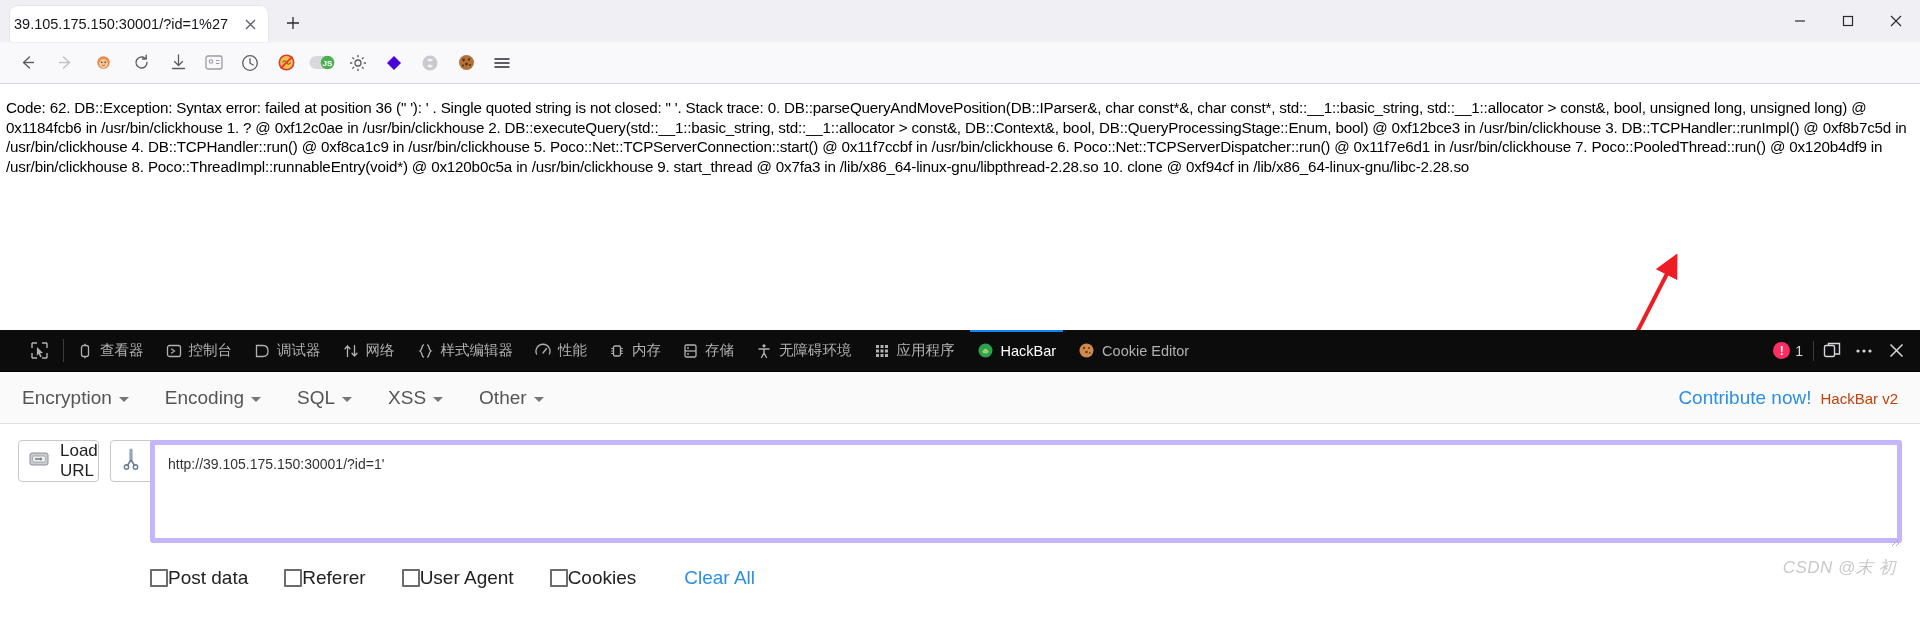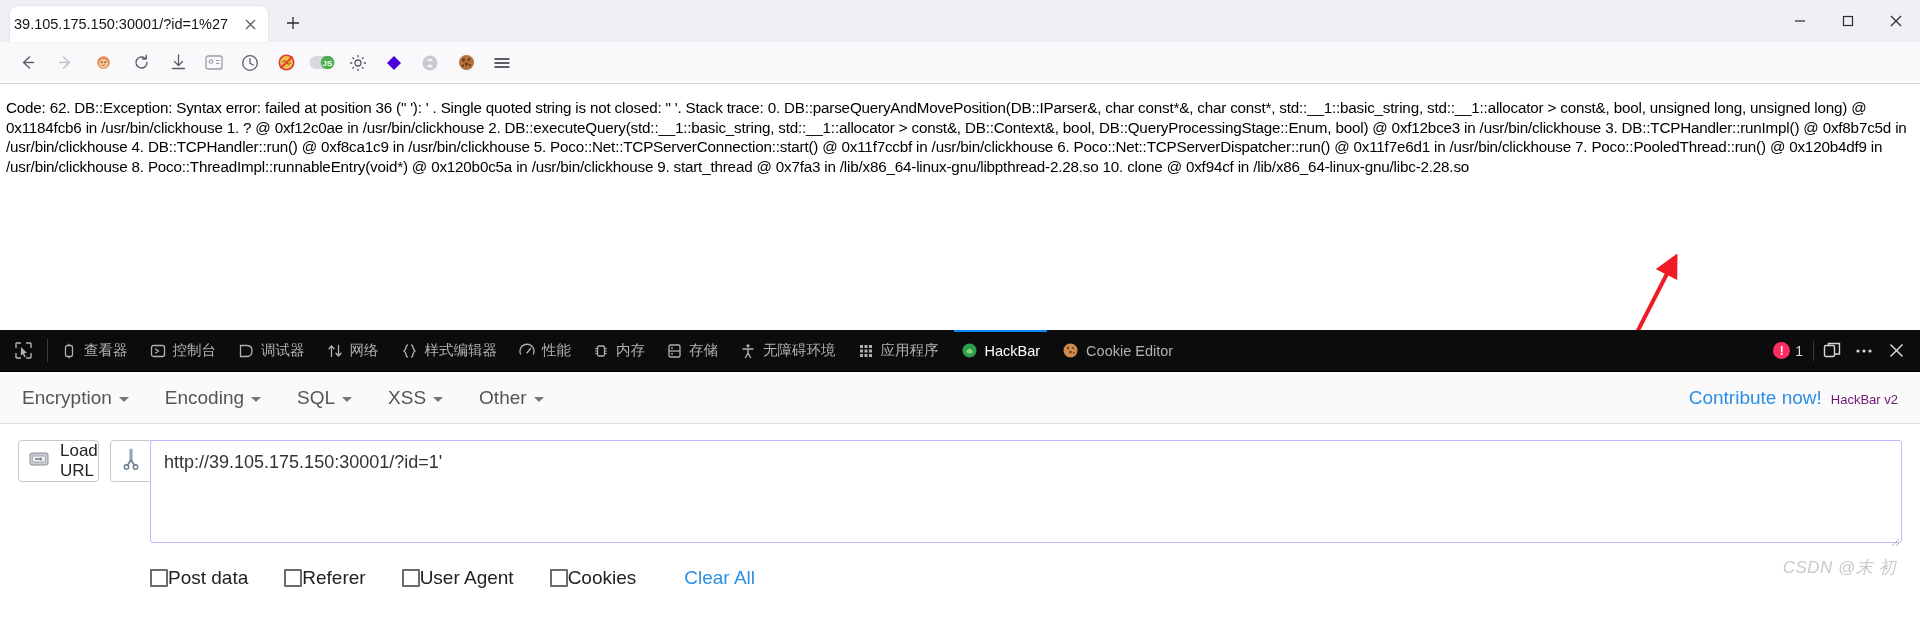--- a/index.html
+++ b/index.html
@@ -102,21 +102,21 @@
   }
 
   .arrow-wrap { position: absolute; left: 1620px; top: 170px; }
 
   
   .devtools { background: #0c0c0d; }
   .dt-tabbar {
     height: 42px; display: flex; align-items: stretch;
     background: #0c0c0d;
     border-bottom: 1px solid #000;
-    padding-left: 4px;
+    padding-left: 20px;
   }
   .dt-pick {
     display: flex; align-items: center; padding: 0 12px 0 10px;
     color: #b1b1b3;
   }
   .dt-sep { width: 1px; background: #3b3b3d; margin: 9px 2px; }
   .dt-tab {
     display: flex; align-items: center; gap: 7px;
     padding: 0 11px; color: #b1b1b3; font-size: 14.5px;
     position: relative; white-space: nowrap;
@@ -152,36 +152,36 @@
     font-size: 19px; color: #555; margin-right: 36px;
     display: flex; align-items: center; gap: 7px;
   }
   .caret {
     width: 0; height: 0;
     border-left: 5px solid transparent; border-right: 5px solid transparent;
     border-top: 5px solid #777; margin-top: 3px;
   }
   .hb-right { margin-left: auto; display: flex; align-items: baseline; gap: 9px; }
   .hb-contrib { font-size: 19px; color: #2b8fe5; }
-  .hb-ver { font-size: 13px; color: #701a75; }
+  .hb-ver { font-size: 15px; color: #c2410c; }
 
   .hb-body { display: flex; padding: 16px 18px 0 18px; gap: 14px; }
   .hb-sidebtns { display: flex; flex-direction: row; gap: 11px; width: 118px; }
   .hb-btn {
     height: 42px; border: 1px solid #c8c8c8; border-radius: 4px;
     background: #ffffff; display: flex; align-items: center;
     padding-left: 9px; gap: 10px; font-size: 17px; color: #222;
   }
   .hb-btn.pressed { background: #e4e4e4; border-color: #b5b5b5; }
 
   .hb-main { flex: 1; }
   .hb-textarea {
     width: 100%; height: 103px;
-    border: 1px solid #c4b5fd; border-radius: 3px;
-    padding: 11px 13px; font-size: 18px; color: #333;
+    border: 5px solid #c4b5fd; border-radius: 3px;
+    padding: 11px 13px; font-size: 14px; color: #333;
     font-family: "Liberation Sans", sans-serif;
     resize: none; background: #fff; outline: none;
     position: relative;
   }
   .resize-grip {
     position: absolute; right: 2px; bottom: 2px;
     width: 12px; height: 12px;
   }
   .hb-opts {
     display: flex; align-items: center; gap: 0; margin-top: 20px;

